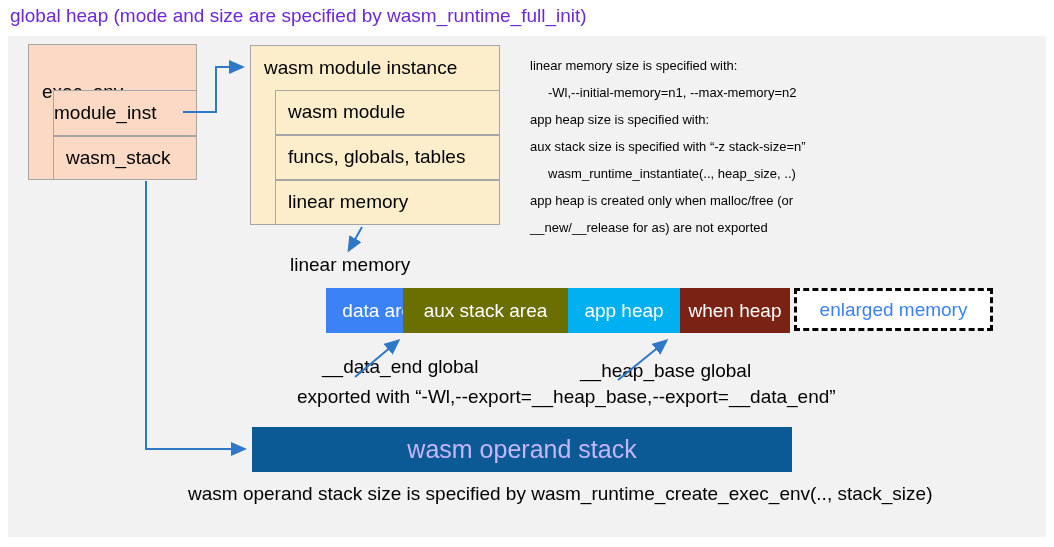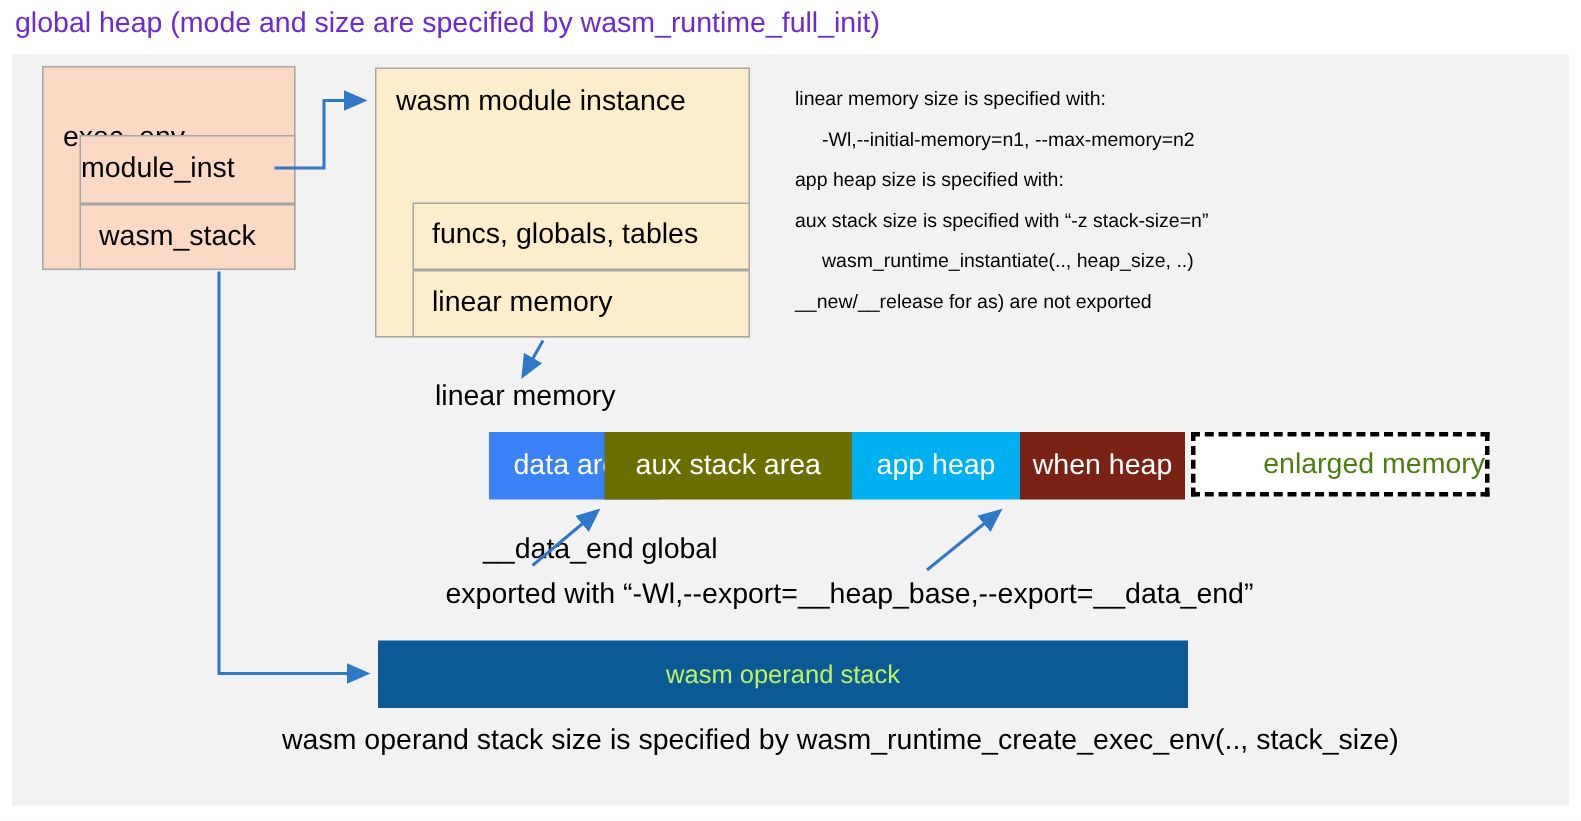--- a/index.html
+++ b/index.html
@@ -38,21 +38,21 @@
   .seg-aux     { left:403px; width:165px; }
   .seg-appheap { left:568px; width:112px; }
   .seg-libc    { left:680px; width:110px; }
   .seg-enlarged{ left:794px; width:199px; height:43px; line-height:37px; background:#fff; border:3px dashed #000; }
 
   .glabel { position:absolute; font-size:19px; color:#000; white-space:nowrap; }
   .g-dataend  { left:322px; top:356px; }
   .g-heapbase { left:580px; top:360px; }
   .g-exported { left:297px; top:386px; }
 
-  .opstack { position:absolute; left:252px; top:427px; width:540px; height:45px; line-height:45px; text-align:center; font-size:17px; color:#bef264; }
+  .opstack { position:absolute; left:252px; top:427px; width:540px; height:45px; line-height:45px; text-align:center; font-size:25px; color:#c4b5fd; }
 
   .footer { position:absolute; left:188px; top:481px; font-size:19px; line-height:26px; color:#000; white-space:nowrap; }
 
   svg.connectors { position:absolute; left:0; top:0; width:1054px; height:547px; pointer-events:none; }
 </style>
 </head>
 <body>
 
 <div id="canvas">
 
@@ -62,41 +62,44 @@
 
   <div class="box exec-outer" style="background-color: rgb(251, 217, 196);">
     <span class="hdr">exec_env</span>
   </div>
   <div class="box exec-row1" style="background-color: rgb(251, 217, 196);">module_inst</div>
   <div class="box exec-row2" style="background-color: rgb(251, 217, 196);">wasm_stack</div>
 
   <div class="box mi-outer" style="background-color: rgb(253, 238, 203);">
     <span class="hdr">wasm module instance</span>
   </div>
+  <div class="mi-row mi-row1" style="background-color: rgb(253, 238, 203);">wasm module</div>
   <div class="mi-row mi-row2" style="background-color: rgb(253, 238, 203);">funcs, globals, tables</div>
   <div class="mi-row mi-row3" style="background-color: rgb(253, 238, 203);">linear memory</div>
 
   <div class="notes">
     <div class="line">linear memory size is specified with:</div>
     <div class="line indent">-Wl,--initial-memory=n1, --max-memory=n2</div>
     <div class="line">app heap size is specified with:</div>
     <div class="line">aux stack size is specified with “-z stack-size=n”</div>
     <div class="line indent">wasm_runtime_instantiate(.., heap_size, ..)</div>
+    <div class="line">app heap is created only when malloc/free (or</div>
     <div class="line">__new/__release for as) are not exported</div>
   </div>
 
   <div class="lm-label">linear memory</div>
 
   <div class="seg seg-data" style="background-color: #3b82f6; margin-left: 36px;">data area</div>
   <div class="seg seg-aux" style="background-color: rgb(107, 110, 0);">aux stack area</div>
   <div class="seg seg-appheap" style="background-color: rgb(0, 176, 240);">app heap</div>
   <div class="seg seg-libc" style="background-color: rgb(122, 34, 20);">when heap</div>
-  <div class="seg seg-enlarged" style="color: #4d7c0f; text-align: right;">enlarged memory</div>
+  <div class="seg seg-enlarged" style="color: #3b82f6;">enlarged memory</div>
 
   <div class="glabel g-dataend">__data_end global</div>
+  <div class="glabel g-heapbase">__heap_base global</div>
   <div class="glabel g-exported">exported with “-Wl,--export=__heap_base,--export=__data_end”</div>
 
   <div class="opstack" style="background-color: rgb(11, 90, 150);">wasm operand stack</div>
 
   <div class="footer">
     <div>wasm operand stack size is specified by wasm_runtime_create_exec_env(.., stack_size)</div>
   </div>
 
   <svg class="connectors" xmlns="http://www.w3.org/2000/svg" style="color: rgb(46, 120, 199);">
     <defs>

